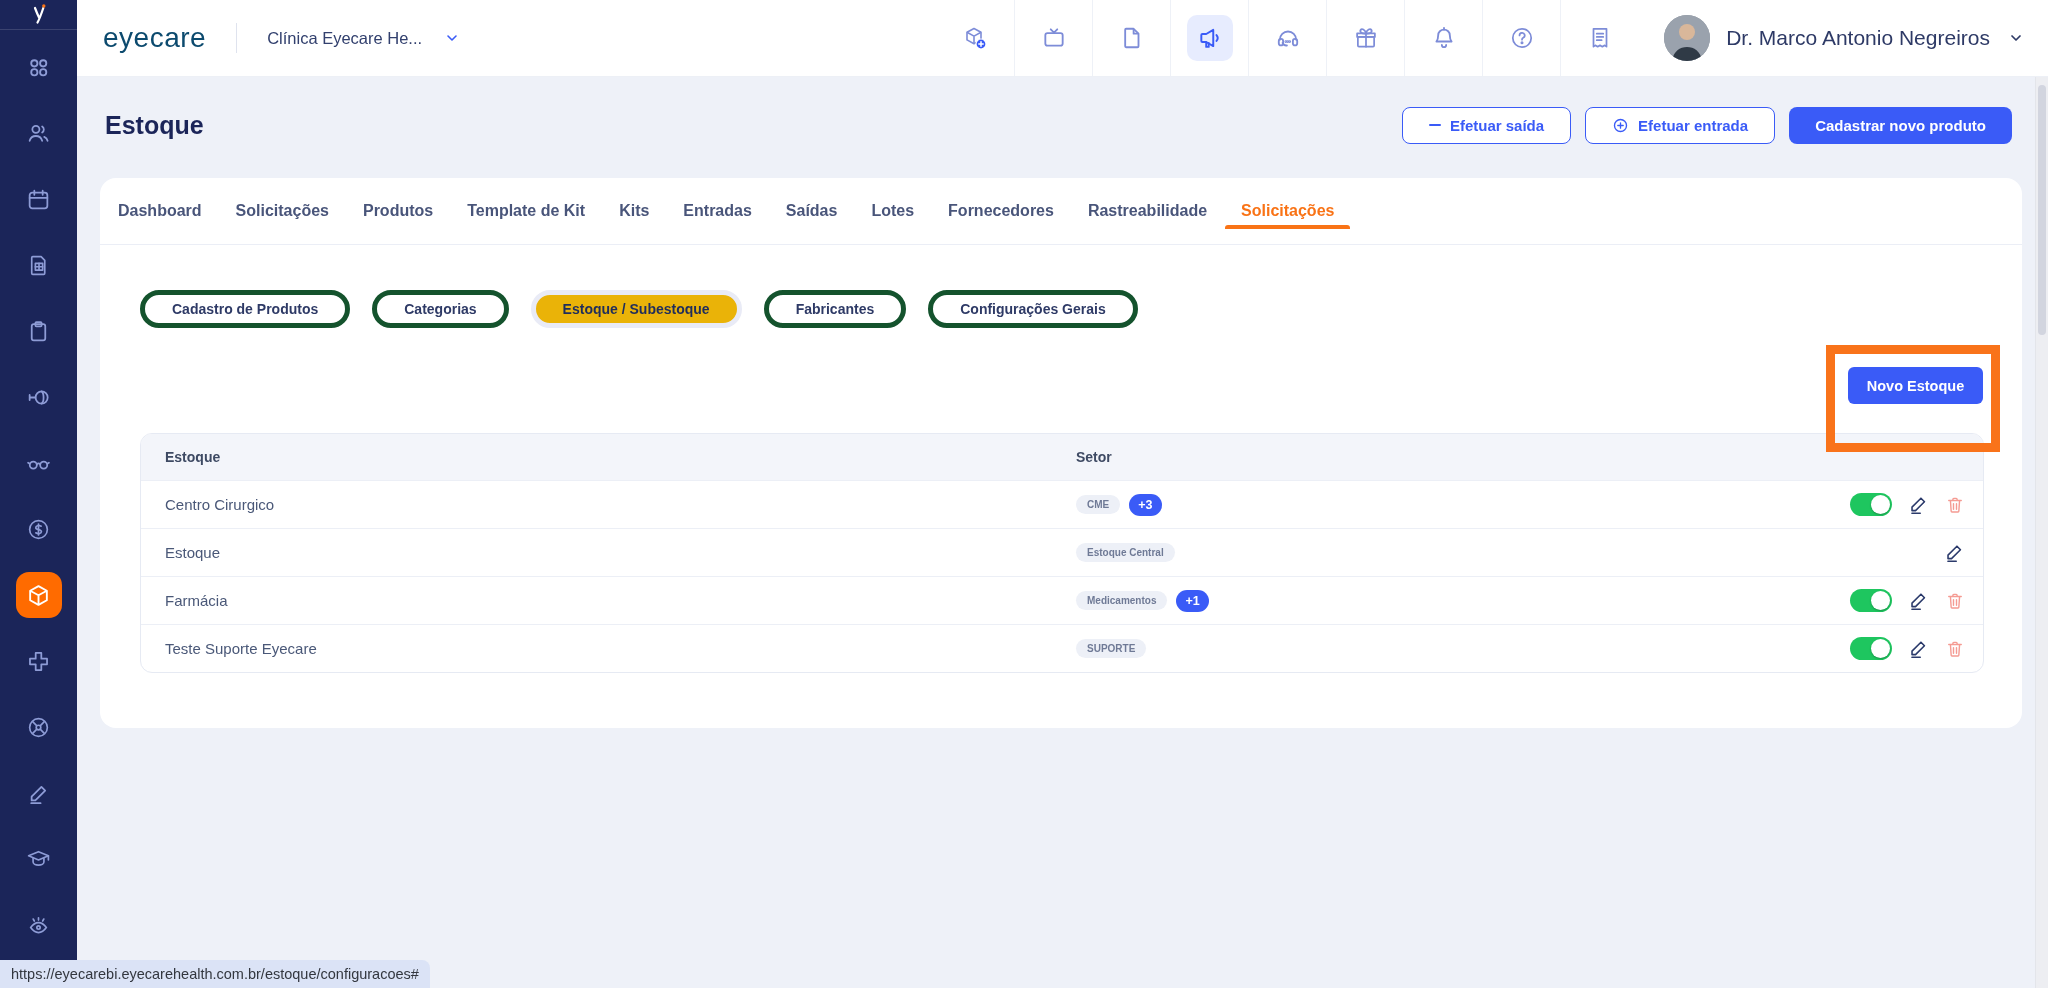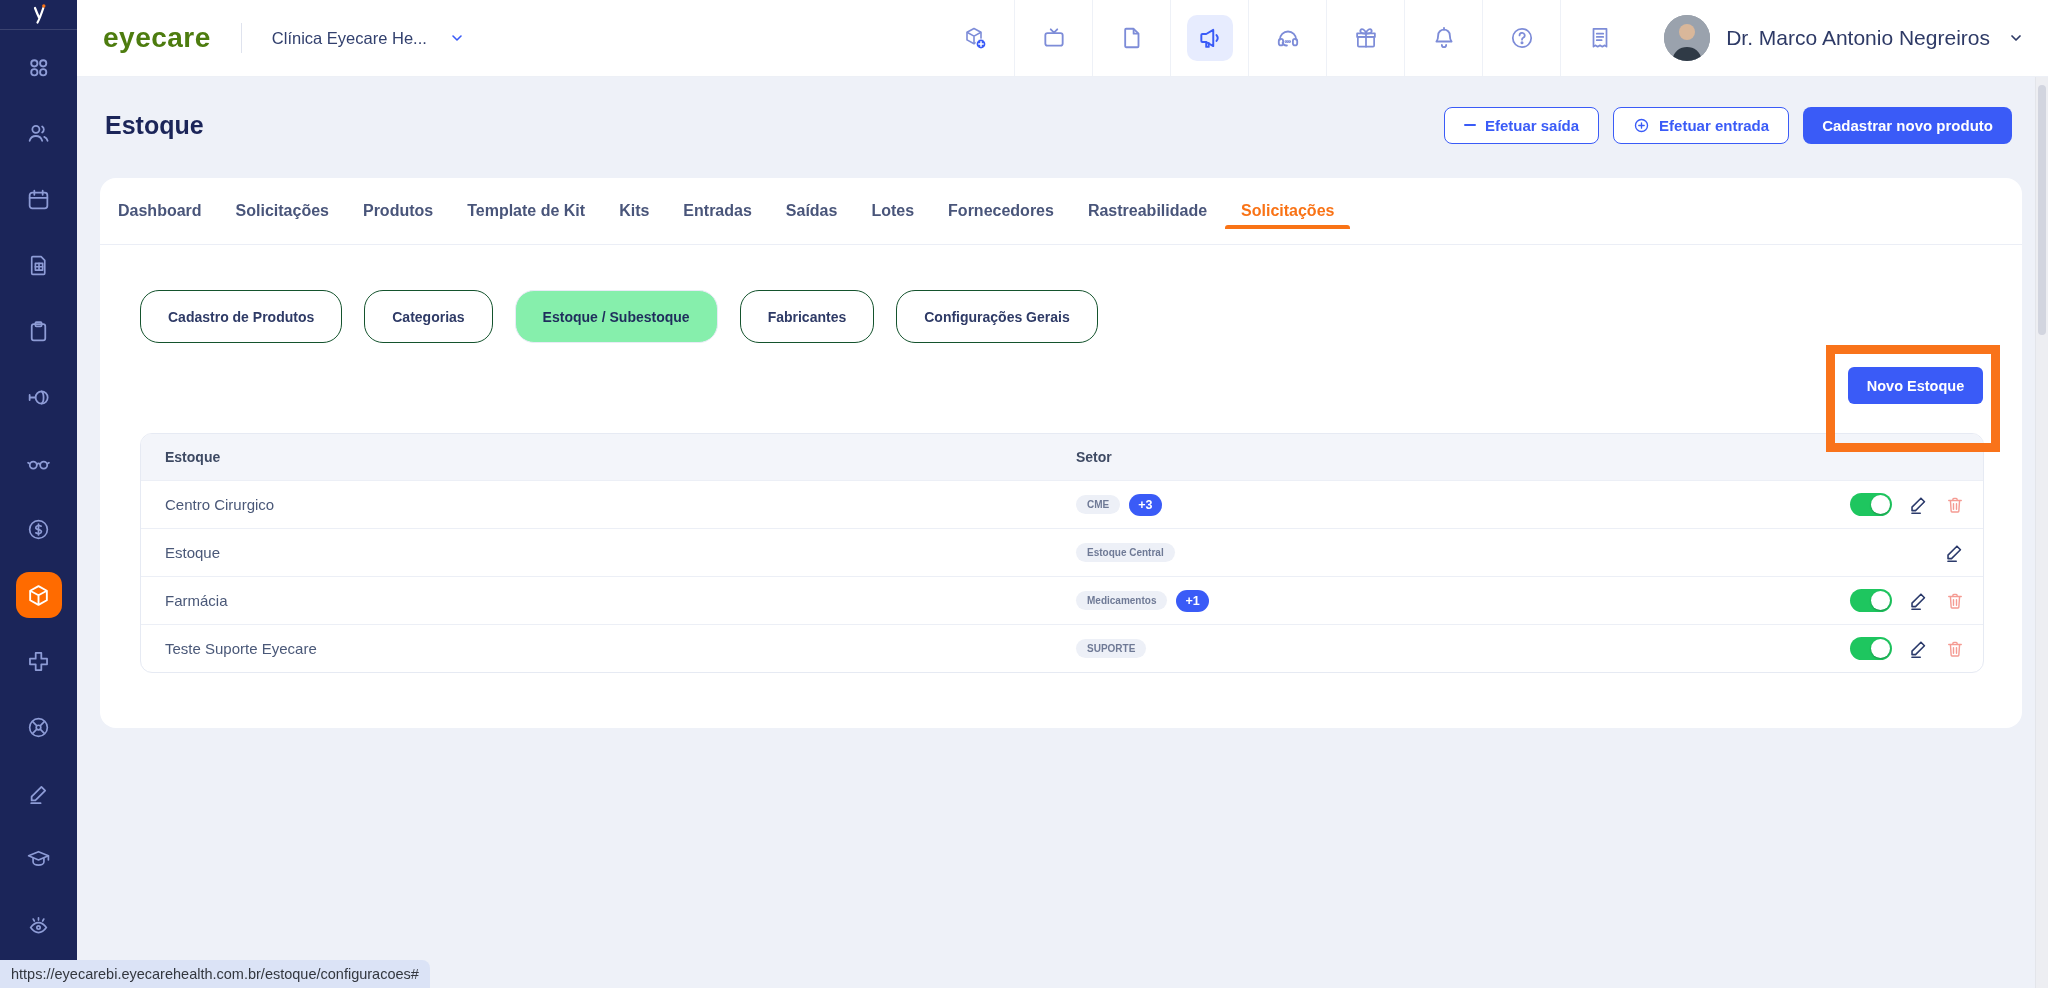--- a/index.html
+++ b/index.html
@@ -11,54 +11,54 @@
   .sidebar { position:absolute; left:0; top:0; width:77px; height:961px; background:#1B2559; z-index:10; display:flex; flex-direction:column; }
   .logo-block { height:30px; display:flex; align-items:center; justify-content:center; border-bottom:1px solid rgba(255,255,255,.14); }
   .side-nav { display:flex; flex-direction:column; padding-top:4px; }
   .side-item { height:66px; display:flex; align-items:center; justify-content:center; color:#8E9CD6; cursor:pointer; }
   .side-item svg { width:25px; height:25px; }
   .side-item.active { color:#fff; }
   .side-item.active .active-pill { background:#FF6B00; width:46px; height:46px; border-radius:13px; display:flex; align-items:center; justify-content:center; }
 
   
   .header { position:absolute; left:77px; top:0; width:1971px; height:77px; background:#fff; border-bottom:1px solid #EDF0F6; display:flex; align-items:center; z-index:9; }
-  .brand { margin-left:26px; font-size:28px; font-weight:bold; color:#4d7c0f; letter-spacing:.5px; }
+  .brand { margin-left:26px; font-size:28px; font-weight:normal; color:#0c4a6e; letter-spacing:.5px; }
   .hdr-divider { width:1px; height:30px; background:#DFE3EE; margin:0 30px; }
   .clinic { display:flex; align-items:center; gap:22px; color:#32406E; font-size:16.5px; cursor:pointer; }
   .clinic svg { width:16px; height:16px; color:#3A5BF7; }
   .icon-cells { margin-left:auto; display:flex; align-items:stretch; height:100%; }
   .icell { width:78px; display:flex; align-items:center; justify-content:center; color:#7D8CD8; cursor:pointer; }
   .icell + .icell { border-left:1px solid #EEF1F7; }
   .icell svg { width:26px; height:26px; }
   .icell .active-wrap { width:46px; height:46px; border-radius:10px; background:#E7ECFE; display:flex; align-items:center; justify-content:center; color:#3A5BF7; }
   .user { display:flex; align-items:center; margin-left:26px; margin-right:24px; cursor:pointer; }
   .avatar { width:46px; height:46px; border-radius:50%; overflow:hidden; background:#8D959F; flex:none; }
   .user-name { margin-left:16px; font-size:21px; color:#2E3A66; }
   .user-chevron { margin-left:18px; color:#2E3A66; width:16px; height:16px; }
 
   
   .main { position:absolute; left:77px; top:77px; right:0; bottom:0; }
   .page-head { position:absolute; left:28px; right:36px; top:18px; height:60px; display:flex; align-items:center; justify-content:space-between; }
   .page-title { font-size:25px; font-weight:bold; color:#1B2559; }
   .head-actions { display:flex; gap:14px; }
-  .btn { height:37px; border-radius:8px; font-size:15px; font-weight:bold; display:inline-flex; align-items:center; justify-content:center; gap:9px; padding:0 19px; cursor:pointer; border:none; font-family:inherit; }
+  .btn { height:37px; border-radius:8px; font-size:15px; font-weight:bold; display:inline-flex; align-items:center; justify-content:center; gap:9px; padding:0 26px; cursor:pointer; border:none; font-family:inherit; }
   .btn.outline { background:#fff; border:1.6px solid #3A5BF7; color:#3A5BF7; }
   .btn.solid { background:#3A5BF7; color:#fff; }
   .minus-glyph { display:inline-block; width:12px; height:2.4px; background:#3A5BF7; border-radius:2px; }
   .btn svg { width:17px; height:17px; }
 
   
   .card { position:absolute; left:23px; right:26px; top:101px; height:550px; background:#fff; border-radius:16px; }
   .tabs-row { height:67px; border-bottom:1px solid #EBEEF6; display:flex; align-items:stretch; padding:16px 18px; gap:34px; }
   .tab { display:flex; align-items:center; font-size:16px; color:#49557A; font-weight:bold; position:relative; cursor:pointer; white-space:nowrap; }
   .tab.active { color:#F97316; }
   .tab.active::after { content:""; position:absolute; left:-16px; right:-16px; bottom:-1px; height:4px; background:#F97316; border-radius:3px 3px 0 0; }
   .pills-row { margin:45px 0 0 40px; display:flex; gap:22px; }
-  .pill { height:53px; display:inline-flex; align-items:center; padding:8px 27px; border-radius:19px; border:1px solid #14532d; background:#fff; color:#2E3A66; font-size:14px; font-weight:600; cursor:pointer; white-space:nowrap; }
-  .pill.active { background:#86efac; border-color:#E9EBF6; color:#1F2D5C; font-weight:bold; }
+  .pill { height:38px; display:inline-flex; align-items:center; padding:8px 27px; border-radius:19px; border:5px solid #14532d; background:#fff; color:#2E3A66; font-size:14px; font-weight:600; cursor:pointer; white-space:nowrap; }
+  .pill.active { background:#eab308; border-color:#E9EBF6; color:#1F2D5C; font-weight:bold; }
 
   
   .novo-btn { position:absolute; left:1771px; top:290px; width:135px; height:37px; background:#3A5BF7; color:#fff; border:none; border-radius:6px; font-size:14.5px; font-weight:600; font-family:inherit; cursor:pointer; z-index:6; }
   .annotation { position:absolute; left:1749px; top:268px; width:174px; height:107px; border:9px solid #F9731A; z-index:7; pointer-events:none; }
 
   
   .stock-table { position:absolute; left:40px; top:255px; width:1844px; border:1px solid #E6EAF3; border-radius:12px; overflow:hidden; background:#fff; }
   .t-head { height:46px; background:#F3F5FA; display:grid; grid-template-columns:935px 1fr 220px; align-items:center; }
   .t-head .col { font-size:14px; font-weight:bold; color:#3E4A63; }
   .t-row { height:48px; border-top:1px solid #ECEFF6; display:grid; grid-template-columns:935px 1fr 220px; align-items:center; }

